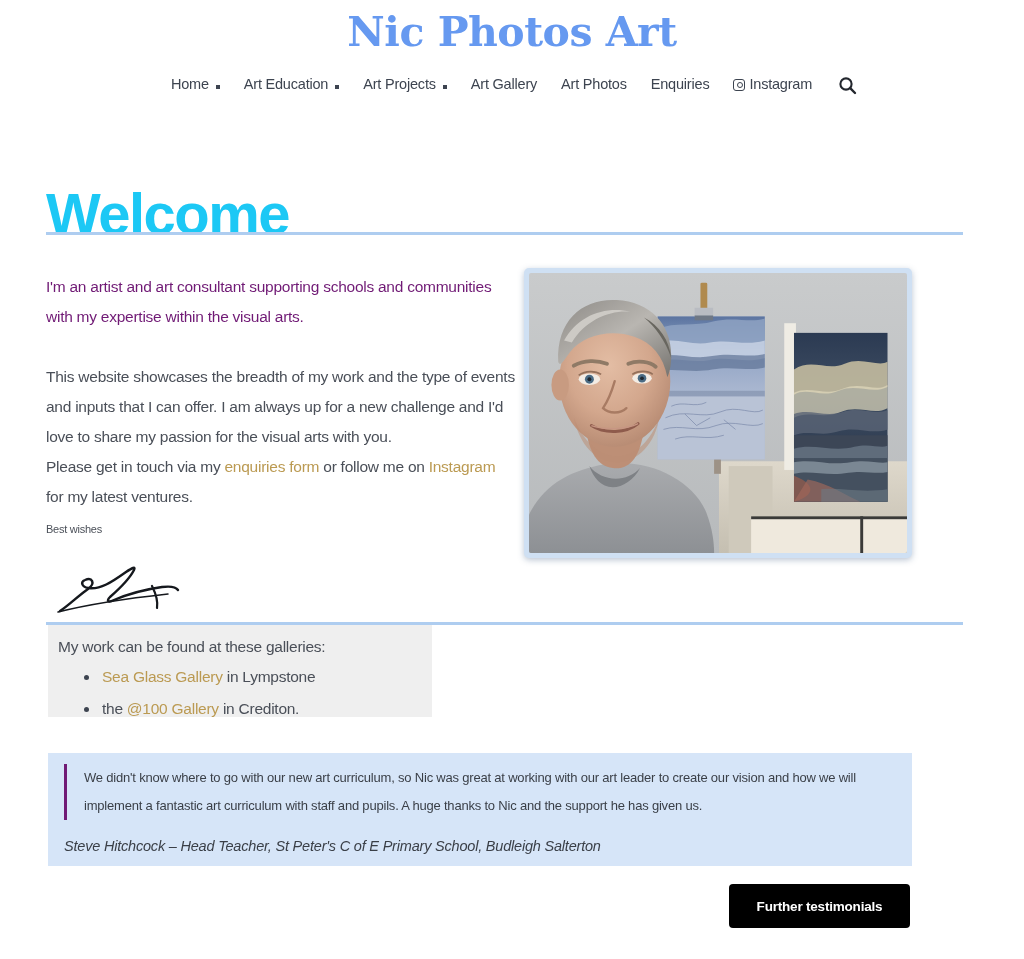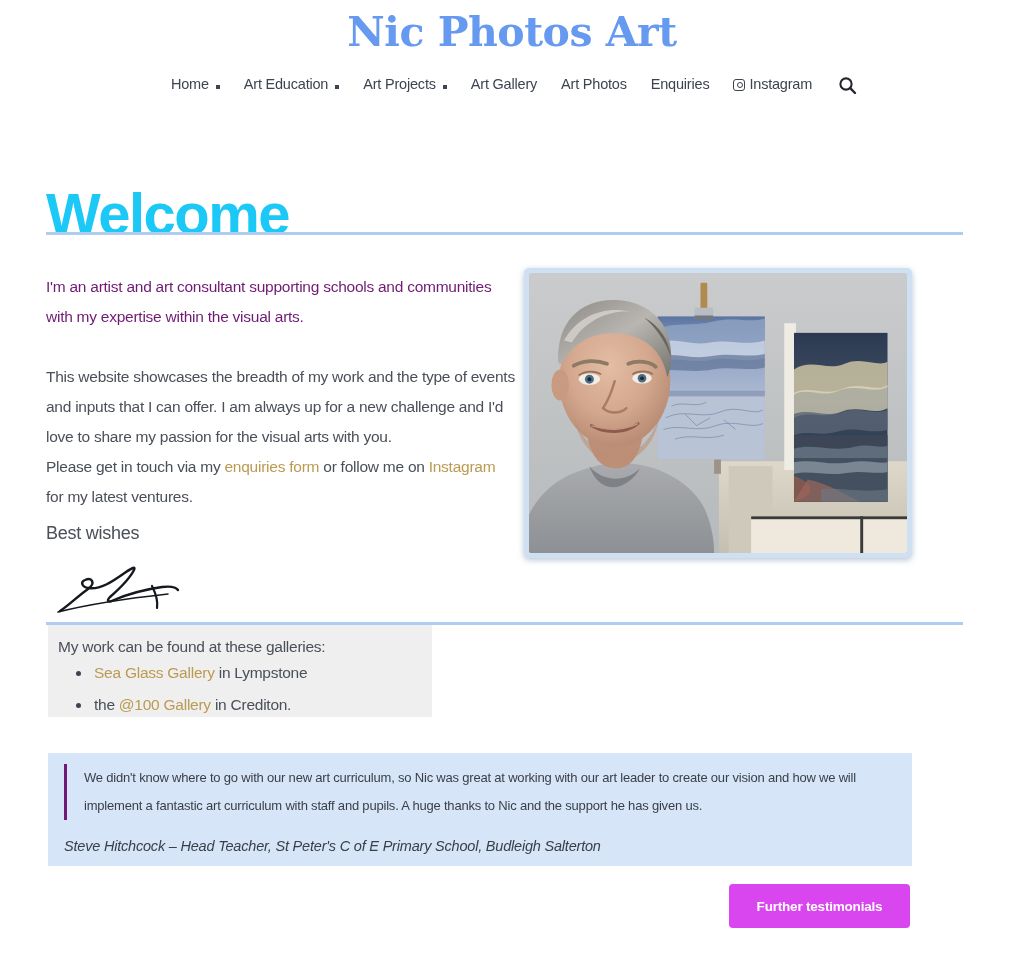--- a/index.html
+++ b/index.html
@@ -86,21 +86,21 @@
     line-height: 30px;
     color: #4a4f58;
     letter-spacing: -0.25px;
   }
   .copy .lead { color: #701a75; font-weight: 400; margin: 4px 0 30px 0; }
   .copy p { margin: 0; }
   .copy a { color: #bb9a52; text-decoration: none; }
 
   .best-wishes {
     position: absolute; left: 46px; top: 523px;
-    font-size: 18px; color: #4a4f58; letter-spacing: -0.25px;
+    font-size: 11px; color: #4a4f58; letter-spacing: -0.25px;
   }
   .signature { position: absolute; left: 52px; top: 556px; }
 
   
   .photo-frame {
     position: absolute; left: 524px; top: 268px;
     width: 388px; height: 290px;
     padding: 5px;
     background: #cfe0f3;
     border-radius: 5px;
@@ -110,21 +110,21 @@
 
   
   .galleries {
     position: absolute; left: 48px; top: 625px;
     width: 384px; height: 92px;
     background: #efefef;
     padding: 13px 0 0 10px;
     font-size: 15.5px; color: #4a4f58; letter-spacing: -0.25px;
   }
   .galleries .g-head { margin: 0 0 8px 0; }
-  .galleries ul { margin: 4px; padding: 0 0 0 32px; list-style: none; }
+  .galleries ul { margin: 12px; padding: 0 0 0 32px; list-style: none; }
   .galleries li { position: relative; margin-bottom: 13px; line-height: 1.2; }
   .galleries li::before {
     content: ""; position: absolute; left: -18px; top: 7px;
     width: 5px; height: 5px; border-radius: 50%; background: #3d4450;
   }
   .galleries a { color: #bb9a52; text-decoration: none; }
 
   
   .testimonial {
     position: absolute; left: 48px; top: 753px;
@@ -141,21 +141,21 @@
   .t-attrib {
     position: absolute; left: 16px; top: 85px;
     font-style: italic; font-size: 14.5px; color: #3a3f47;
     letter-spacing: -0.2px;
   }
 
   
   .further-btn {
     position: absolute; left: 729px; top: 884px;
     width: 181px; height: 44px;
-    background: #d946ef;
+    background: #000000;
     border: none; border-radius: 4px;
     color: #ffffff; font-weight: bold; font-size: 13.5px;
     letter-spacing: -0.2px;
     cursor: pointer;
     font-family: "Liberation Sans", sans-serif;
   }
 </style>
 </head>
 <body>
 

